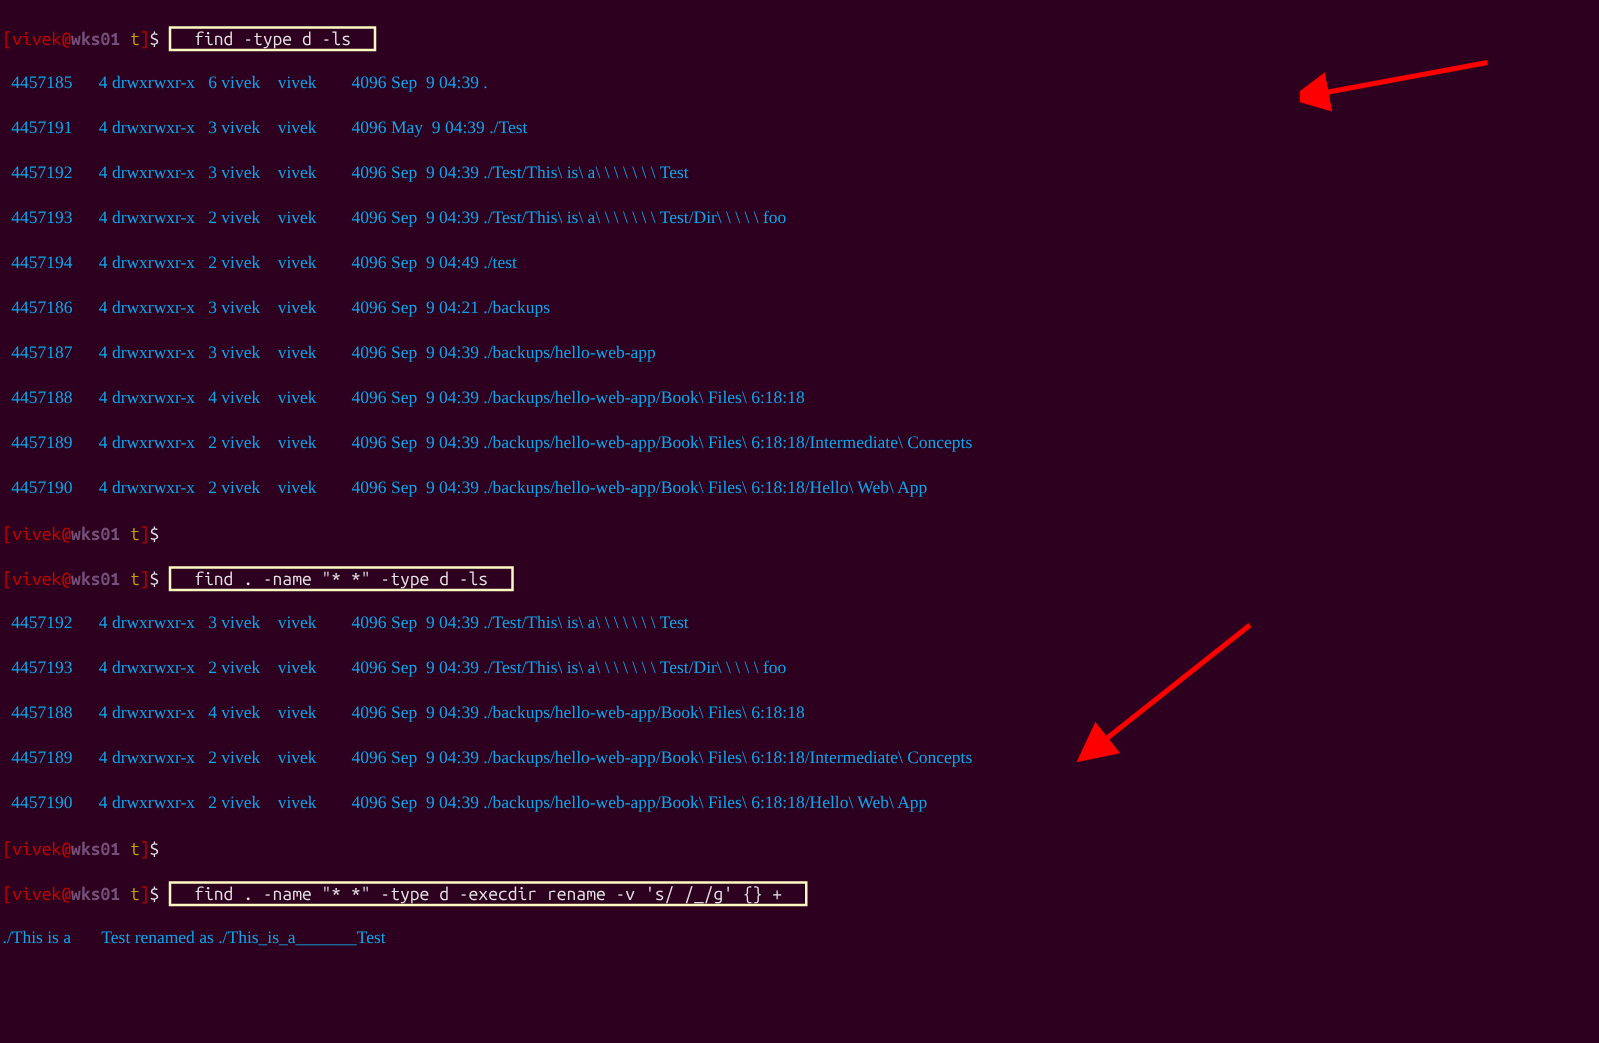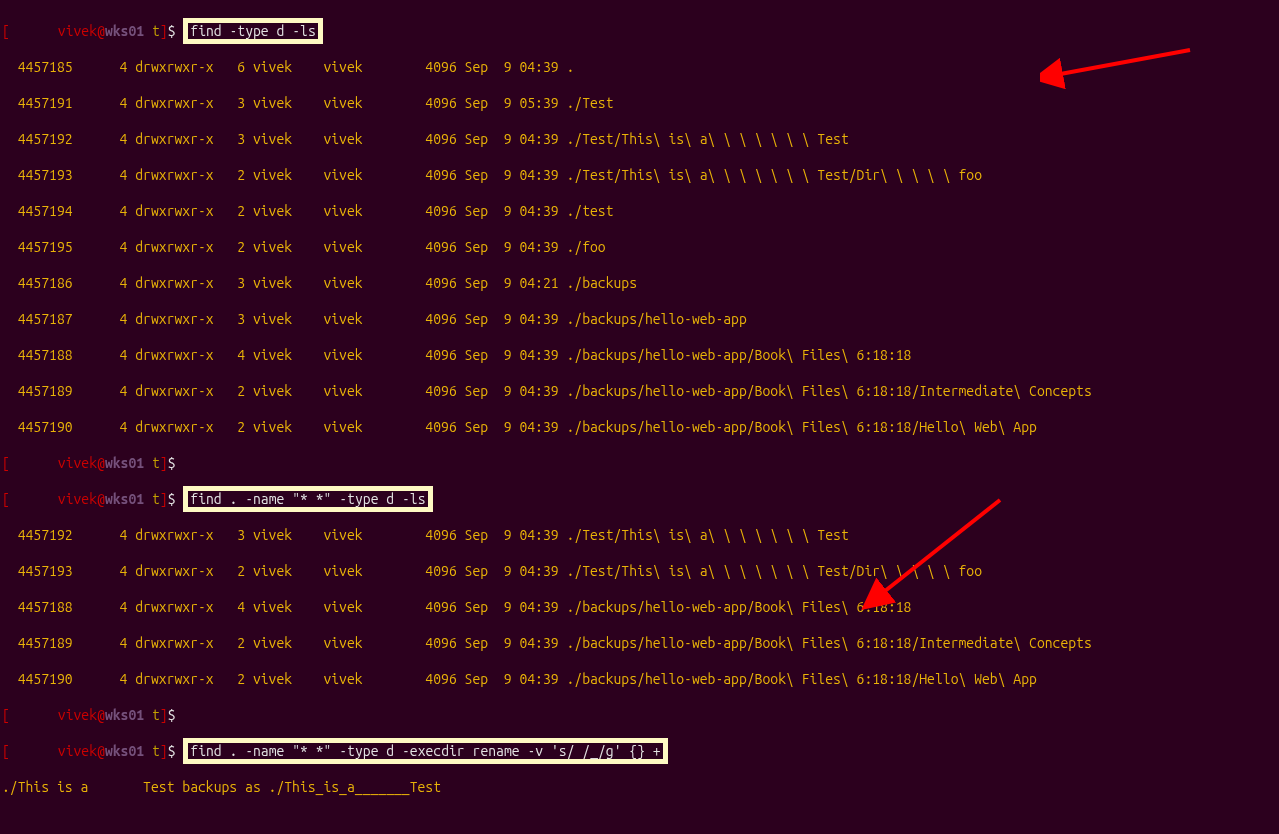--- a/index.html
+++ b/index.html
@@ -12,64 +12,63 @@
   line-height: 18px;
   width: 1279px;
   height: 834px;
   overflow: hidden;
   position: relative;
 }
 .terminal {
   padding: 4px 2px;
   white-space: pre;
 }
-.prompt-user { color: #cc0000; margin-left: 48px; }
+.prompt-user { color: #cc0000; }
 .prompt-at { color: #cc0000; }
 .prompt-host { color: #75507b; font-weight: bold; }
 .prompt-path { color: #c4a000; }
 .prompt-bracket { color: #cc0000; }
 .prompt-dollar { color: #e4e4e4; }
 .cmd-boxed {
-  border: 5px solid #fef9c3;
-  padding: 0px 2px;
+  border: 2px solid #fef9c3;
+  padding: 0px 18px;
   display: inline;
 }
-.output { color: #eab308; }
+.output { color: #0ea5e9; font-family: Liberation Serif, serif; }
 .arrow {
   position: absolute;
   pointer-events: none;
 }
 .line { display: block; }
 </style>
 </head>
 <body>
 
 <div class="terminal">
 <span class="line"><span class="prompt-bracket">[</span><span class="prompt-user">vivek</span><span class="prompt-at">@</span><span class="prompt-host">wks01</span> <span class="prompt-path">t</span><span class="prompt-bracket">]</span><span class="prompt-dollar">$</span> <span class="cmd-boxed">find -type d -ls</span></span>
 <span class="line output">  4457185      4 drwxrwxr-x   6 vivek    vivek        4096 Sep  9 04:39 .</span>
-<span class="line output">  4457191      4 drwxrwxr-x   3 vivek    vivek        4096 Sep  9 05:39 ./Test</span>
+<span class="line output">  4457191      4 drwxrwxr-x   3 vivek    vivek        4096 May  9 04:39 ./Test</span>
 <span class="line output">  4457192      4 drwxrwxr-x   3 vivek    vivek        4096 Sep  9 04:39 ./Test/This\ is\ a\ \ \ \ \ \ \ Test</span>
 <span class="line output">  4457193      4 drwxrwxr-x   2 vivek    vivek        4096 Sep  9 04:39 ./Test/This\ is\ a\ \ \ \ \ \ \ Test/Dir\ \ \ \ \ foo</span>
-<span class="line output">  4457194      4 drwxrwxr-x   2 vivek    vivek        4096 Sep  9 04:39 ./test</span>
-<span class="line output">  4457195      4 drwxrwxr-x   2 vivek    vivek        4096 Sep  9 04:39 ./foo</span>
+<span class="line output">  4457194      4 drwxrwxr-x   2 vivek    vivek        4096 Sep  9 04:49 ./test</span>
 <span class="line output">  4457186      4 drwxrwxr-x   3 vivek    vivek        4096 Sep  9 04:21 ./backups</span>
 <span class="line output">  4457187      4 drwxrwxr-x   3 vivek    vivek        4096 Sep  9 04:39 ./backups/hello-web-app</span>
 <span class="line output">  4457188      4 drwxrwxr-x   4 vivek    vivek        4096 Sep  9 04:39 ./backups/hello-web-app/Book\ Files\ 6:18:18</span>
 <span class="line output">  4457189      4 drwxrwxr-x   2 vivek    vivek        4096 Sep  9 04:39 ./backups/hello-web-app/Book\ Files\ 6:18:18/Intermediate\ Concepts</span>
 <span class="line output">  4457190      4 drwxrwxr-x   2 vivek    vivek        4096 Sep  9 04:39 ./backups/hello-web-app/Book\ Files\ 6:18:18/Hello\ Web\ App</span>
 <span class="line"><span class="prompt-bracket">[</span><span class="prompt-user">vivek</span><span class="prompt-at">@</span><span class="prompt-host">wks01</span> <span class="prompt-path">t</span><span class="prompt-bracket">]</span><span class="prompt-dollar">$</span> </span>
 <span class="line"><span class="prompt-bracket">[</span><span class="prompt-user">vivek</span><span class="prompt-at">@</span><span class="prompt-host">wks01</span> <span class="prompt-path">t</span><span class="prompt-bracket">]</span><span class="prompt-dollar">$</span> <span class="cmd-boxed">find . -name "* *" -type d -ls</span></span>
 <span class="line output">  4457192      4 drwxrwxr-x   3 vivek    vivek        4096 Sep  9 04:39 ./Test/This\ is\ a\ \ \ \ \ \ \ Test</span>
 <span class="line output">  4457193      4 drwxrwxr-x   2 vivek    vivek        4096 Sep  9 04:39 ./Test/This\ is\ a\ \ \ \ \ \ \ Test/Dir\ \ \ \ \ foo</span>
 <span class="line output">  4457188      4 drwxrwxr-x   4 vivek    vivek        4096 Sep  9 04:39 ./backups/hello-web-app/Book\ Files\ 6:18:18</span>
 <span class="line output">  4457189      4 drwxrwxr-x   2 vivek    vivek        4096 Sep  9 04:39 ./backups/hello-web-app/Book\ Files\ 6:18:18/Intermediate\ Concepts</span>
 <span class="line output">  4457190      4 drwxrwxr-x   2 vivek    vivek        4096 Sep  9 04:39 ./backups/hello-web-app/Book\ Files\ 6:18:18/Hello\ Web\ App</span>
 <span class="line"><span class="prompt-bracket">[</span><span class="prompt-user">vivek</span><span class="prompt-at">@</span><span class="prompt-host">wks01</span> <span class="prompt-path">t</span><span class="prompt-bracket">]</span><span class="prompt-dollar">$</span> </span>
 <span class="line"><span class="prompt-bracket">[</span><span class="prompt-user">vivek</span><span class="prompt-at">@</span><span class="prompt-host">wks01</span> <span class="prompt-path">t</span><span class="prompt-bracket">]</span><span class="prompt-dollar">$</span> <span class="cmd-boxed">find . -name "* *" -type d -execdir rename -v 's/ /_/g' {} +</span></span>
-<span class="line output">./This is a       Test backups as ./This_is_a_______Test</span>
+<span class="line output">./This is a       Test renamed as ./This_is_a_______Test</span>
 
 
 
 
 
 
 
 
 
 

